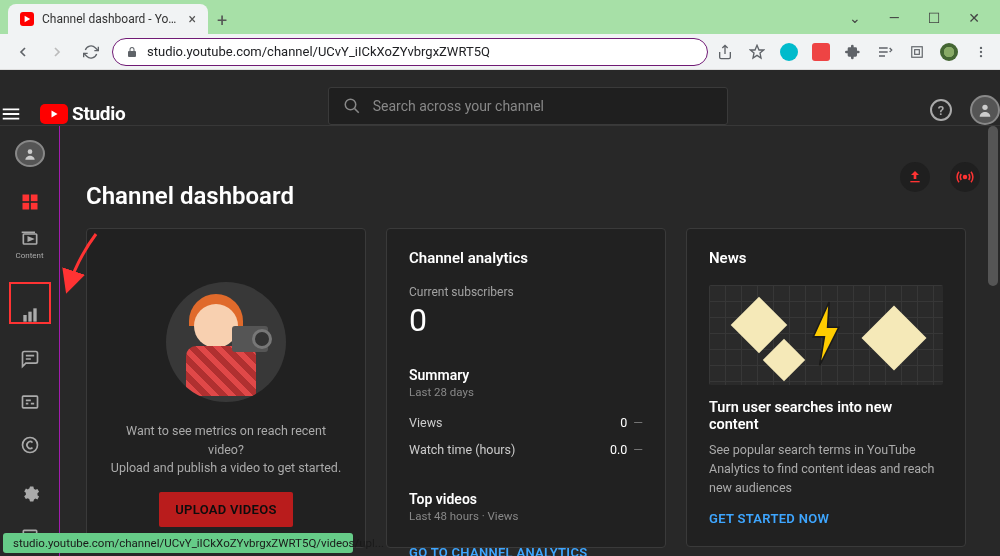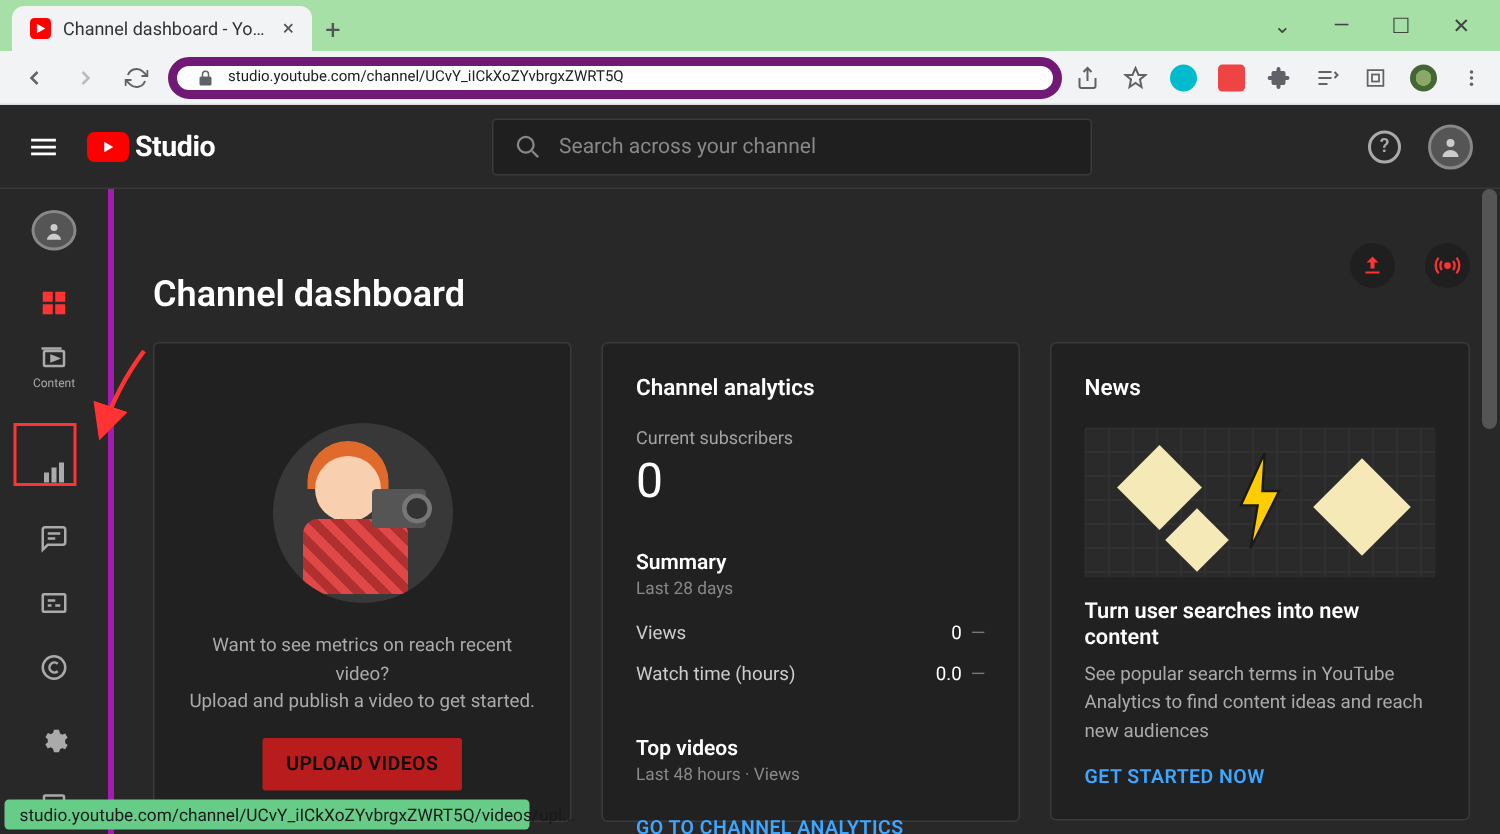--- a/index.html
+++ b/index.html
@@ -12,45 +12,45 @@
 .tab-favicon svg { width:8px;height:8px;fill:#fff;}
 .tab-title { flex: 1; white-space: nowrap; overflow: hidden; text-overflow: ellipsis; }
 .tab-close { color:#555; font-size:14px; }
 .new-tab { width:28px;height:28px;display:flex;align-items:center;justify-content:center;color:#555;font-size:18px;}
 .window-controls { margin-left:auto; display:flex; gap:28px; padding-right:20px; padding-bottom:8px; color:#444;font-size:14px;}
 .window-controls span{display:inline-block;}
 
 .browser-toolbar { height: 36px; background: #f1f3f4; display: flex; align-items: center; padding: 0 10px; gap: 8px; border-bottom:1px solid #ddd;}
 .nav-btn { width: 26px; height: 26px; display: flex; align-items: center; justify-content: center; color: #5f6368; border-radius:50%; }
 .nav-btn.disabled{color:#bbb;}
-.addr-bar { flex: 1; max-width: 700px; height: 28px; background: #fff; border-radius: 14px; display: flex; align-items: center; padding: 0 12px; gap: 8px; font-size: 10px; color: #202124; border:6px solid #701a75;}
+.addr-bar { flex: 1; max-width: 700px; height: 28px; background: #fff; border-radius: 14px; display: flex; align-items: center; padding: 0 12px; gap: 8px; font-size: 13px; color: #202124; border:1px solid #701a75;}
 .addr-lock{width:14px;height:14px;display:flex;align-items:center;justify-content:center;}
 .ext-icons { display:flex; align-items:center; gap:14px; margin-left:auto; }
 .ext-icon { width:18px;height:18px;display:flex;align-items:center;justify-content:center;color:#5f6368; border-radius:3px;}
 
 
 .app { position: relative; width: 1000px; height: 486px; background: #282828; color: #aaa; }
-.app-header { height: 56px; background: #282828; display: flex; align-items: center; padding: 0 18px; gap: 18px; border-bottom:1px solid #383838;}
+.app-header { height: 56px; background: #282828; display: flex; align-items: flex-end; padding: 0 0; gap: 18px; border-bottom:1px solid #383838;}
 .hamburger { width:22px;height:22px;display:flex;align-items:center;justify-content:center;color:#fff; }
 .logo { display:flex;align-items:center;gap:4px;font-weight:700;color:#fff;font-size:19px;letter-spacing:-0.3px;}
 .logo-mark{width:28px;height:20px;background:#f00;border-radius:5px;display:flex;align-items:center;justify-content:center;}
 .logo-mark svg{width:10px;height:10px;fill:#fff;}
 .search-wrap{flex:1;display:flex;justify-content:center;}
 .search-box { width: 400px; height: 38px; background: #1f1f1f; border-radius: 3px; display: flex; align-items: center; padding: 0 14px; gap: 12px; font-size: 14px; color: #888; border:1px solid #3a3a3a;}
 .search-box svg{width:18px;height:18px;}
 .header-right{display:flex;align-items:center;gap:18px;}
 .help-icon{width:22px;height:22px;border:2px solid #aaa;border-radius:50%;display:flex;align-items:center;justify-content:center;font-size:13px;color:#aaa;font-weight:600;}
 .create-btn{display:flex;align-items:center;gap:8px;color:#fff;font-weight:600;font-size:13px;padding:6px 12px;border:1px solid #3a3a3a;border-radius:2px;}
 .create-btn .cam{width:22px;height:16px;background:#f00;border-radius:2px;position:relative;}
 .create-btn .cam::after{content:'';position:absolute;right:-5px;top:3px;width:0;height:0;border-top:5px solid transparent;border-bottom:5px solid transparent;border-left:6px solid #f00;}
 .avatar{width:30px;height:30px;border-radius:50%;background:#555;border:2px solid #888;display:flex;align-items:center;justify-content:center;}
 .avatar svg{width:16px;height:16px;fill:#ccc;}
 
 .body{display:flex;height:calc(100% - 56px);}
-.sidebar{width:76px;background:#282828;display:flex;flex-direction:column;align-items:center;padding-top:14px;gap:6px;border-right:4px solid #a21caf;}
+.sidebar{width:60px;background:#282828;display:flex;flex-direction:column;align-items:center;padding-top:14px;gap:6px;border-right:1px solid #a21caf;}
 .side-avatar{width:30px;height:30px;border-radius:50%;background:#555;border:2px solid #888;margin-bottom:10px;display:flex;align-items:center;justify-content:center;}
 .side-item{width:42px;height:42px;display:flex;flex-direction:column;align-items:center;justify-content:center;color:#aaa;font-size:8px;gap:2px;}
 .side-item.active{color:#f33;}
 .side-item svg{width:20px;height:20px;}
 .side-spacer{flex:1;}
 
 .main{flex:1;overflow:hidden;padding:0 0 0 6px;position:relative;}
 .page-title-row{display:flex;align-items:center;padding:18px 20px 10px 20px;}
 .page-title{color:#fff;font-size:24px;font-weight:600;margin-top:38px;}
 .title-actions{margin-left:auto;display:flex;gap:20px;align-items:center;}

